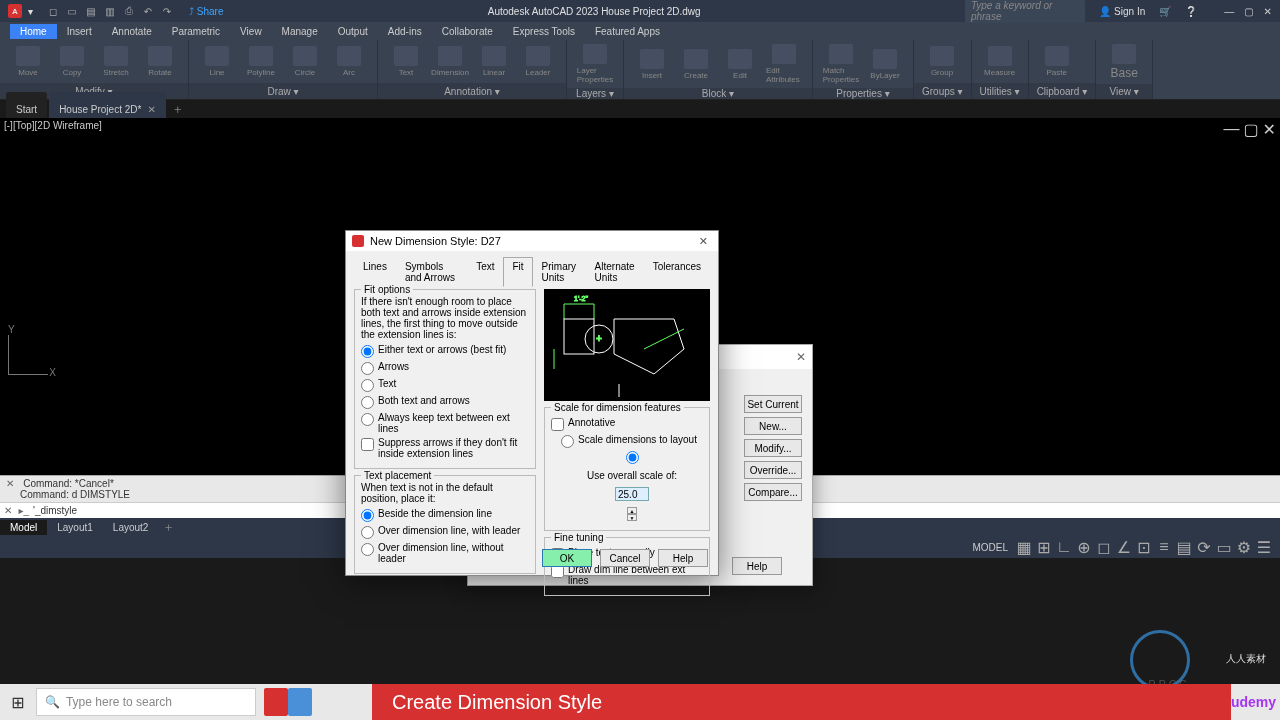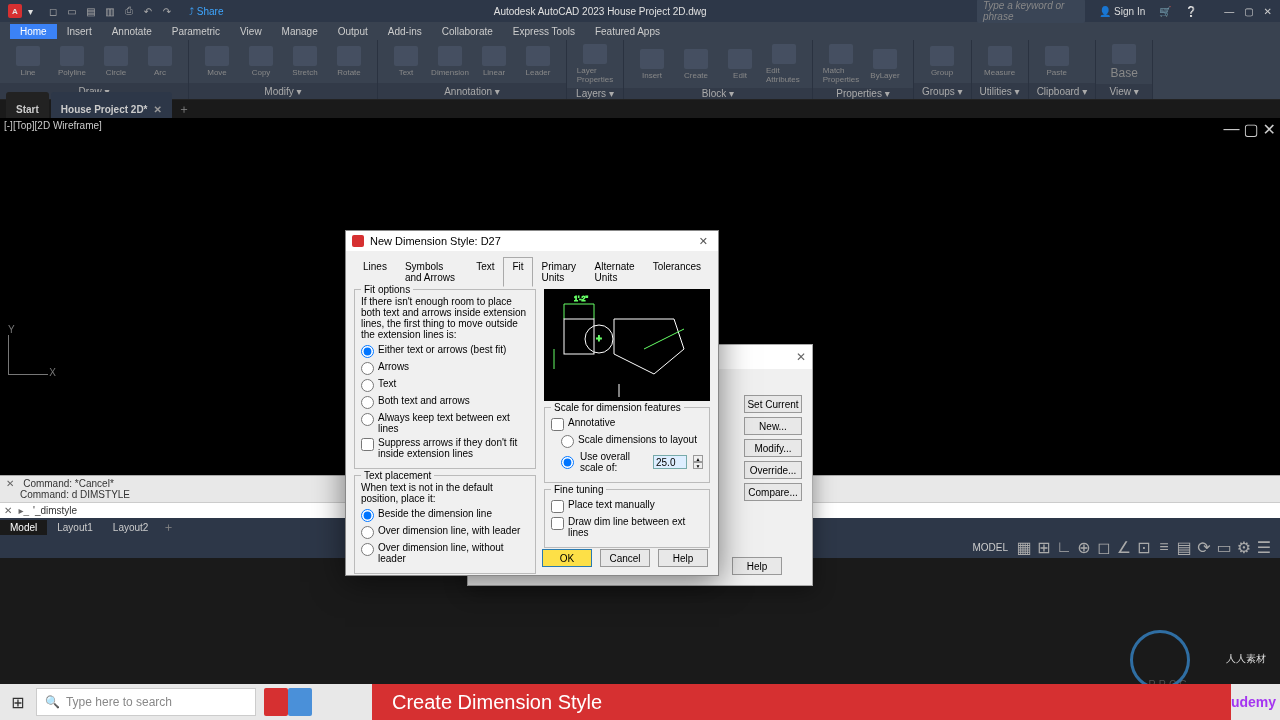--- a/index.html
+++ b/index.html
@@ -7,40 +7,40 @@
 
 
 .titlebar { height: 22px; background: #2d3748; display: flex; align-items: center; color: #e0e0e0; font-size: 10px; }
 .titlebar .left { display: flex; align-items: center; gap: 6px; padding-left: 8px; }
 .titlebar .logo { width: 14px; height: 14px; background: #d63031; border-radius: 2px; display: flex; align-items: center; justify-content: center; font-size: 8px; font-weight: bold; }
 .titlebar .qat { display: flex; gap: 3px; margin-left: 6px; }
 .titlebar .qat-btn { width: 16px; height: 16px; display: flex; align-items: center; justify-content: center; color: #aaa; }
 .titlebar .share { color: #3ea6ff; margin-left: 8px; }
 .titlebar .center { flex: 1; text-align: center; }
 .titlebar .right { display: flex; align-items: center; gap: 14px; padding-right: 8px; }
-.titlebar .search { background: #3a4556; padding: 1px 6px; border-radius: 2px; color: #888; font-style: italic; width: 108px; }
+.titlebar .search { background: #3a4556; padding: 1px 6px; border-radius: 2px; color: #888; font-style: italic; width: 120px; }
 .titlebar .signin { color: #ddd; }
 .titlebar .win-controls { display: flex; gap: 10px; margin-left: 12px; color: #ccc; }
 
 
 .menubar { height: 18px; background: #394250; display: flex; align-items: center; padding-left: 10px; gap: 0; }
 .menubar span { color: #ccc; font-size: 10px; padding: 2px 10px; cursor: pointer; }
 .menubar span.active { background: #3b82f6; color: #fff; }
 
 
 .ribbon { height: 60px; background: #394250; display: flex; border-bottom: 1px solid #222; }
 .ribbon-panel { height: 100%; border-right: 1px solid #2a3240; display: flex; flex-direction: column; }
 .ribbon-panel .body { flex: 1; display: flex; align-items: center; padding: 4px 10px; gap: 8px; color: #888; font-size: 9px; }
 .ribbon-panel .label { height: 16px; background: #323a48; color: #aaa; font-size: 10px; display: flex; align-items: center; justify-content: center; padding: 0 8px; }
 .ribbon-big { display: flex; flex-direction: column; align-items: center; gap: 2px; width: 36px; }
 .ribbon-icon { width: 24px; height: 20px; background: #4a5568; border-radius: 2px; opacity: 0.7; }
 
 
 .doc-tabs { height: 18px; background: #1a1a1a; display: flex; align-items: center; padding-left: 6px; }
-.doc-tab { height: 35px; padding: 2px 10px; background: #2d3748; color: #ccc; font-size: 10px; display: flex; align-items: center; gap: 6px; border-radius: 3px 3px 0 0; margin-right: 2px; font-weight: bold; }
+.doc-tab { height: 35px; padding: 2px 10px; background: #2d3748; color: #ccc; font-size: 10px; display: flex; align-items: center; gap: 6px; border-radius: 3px 3px 0 0; margin-right: 2px; }
 .doc-tab.inactive { background: #222; }
 .doc-tab .close { color: #999; font-size: 10px; }
 .doc-add { color: #888; margin-left: 4px; font-size: 12px; }
 
 
 .drawing { position: relative; background: #000; height: 357px; }
 .viewport-label { position: absolute; left: 4px; top: 2px; color: #ccc; font-size: 10px; }
 .viewport-controls { position: absolute; right: 4px; top: 2px; display: flex; gap: 4px; color: #ccc; }
 .ucs { position: absolute; left: 8px; bottom: 100px; color: #777; font-size: 10px; }
 .ucs .y { display: block; }
@@ -65,27 +65,27 @@
 .dlg-tab.active { background: #f0f0f0; border: 1px solid #aaa; border-bottom-color: #f0f0f0; position: relative; z-index: 2; }
 .dlg-body { display: flex; padding: 2px 8px 8px 8px; gap: 8px; }
 .dlg-left { width: 186px; }
 .dlg-right { flex: 1; }
 .groupbox { border: 1px solid #bbb; padding: 6px; margin-bottom: 6px; font-size: 10px; position: relative; }
 .groupbox .gb-title { position: absolute; top: -6px; left: 6px; background: #f0f0f0; padding: 0 3px; font-size: 10px; text-align: center; }
 .radio-row, .check-row { display: flex; align-items: flex-start; gap: 4px; margin: 3px 0; font-size: 10px; }
 .radio-row input, .check-row input { margin-top: 1px; }
 .preview { width: 166px; height: 112px; background: #000; margin-bottom: 6px; position: relative; }
 .preview svg { width: 100%; height: 100%; }
-.spinner-row { display: flex; align-items: center; gap: 6px; margin: 3px 0; font-size: 10px; }
+.spinner-row { display: flex; align-items: center; gap: 6px; margin: 3px 0; font-size: 10px; flex-direction: column; }
 .spinner-row input[type="text"] { width: 34px; height: 14px; font-size: 10px; border: 1px solid #7aa; background: #def; color: #000; padding: 0 2px; }
 .spinner-btns { display: flex; flex-direction: column; }
 .spinner-btns button { width: 10px; height: 7px; font-size: 5px; padding: 0; border: 1px solid #999; background: #eee; line-height: 4px; }
 .dlg-buttons { position: absolute; bottom: 8px; right: 10px; display: flex; gap: 8px; }
 .dlg-buttons button { width: 50px; height: 18px; font-size: 10px; border: 1px solid #999; background: #e8e8e8; }
-.dlg-buttons button.primary { border: 1px solid #2a7ab0; background: #fde047; }
+.dlg-buttons button.primary { border: 1px solid #2a7ab0; background: #86efac; }
 
 
 .cmdline { background: #e8e8e8; font-family: Consolas, monospace; font-size: 10px; color: #333; }
 .cmdline .history { padding: 2px 6px; border-top: 1px solid #aaa; }
 .cmdline .input-row { display: flex; align-items: center; background: #fff; padding: 2px 4px; border-top: 1px solid #ccc; }
 .cmdline .input-row .prompt { margin-right: 4px; color: #666; }
 .cmdline .close-x { color: #666; margin-right: 6px; }
 
 
 .layout-tabs { height: 18px; background: #2d3748; display: flex; align-items: center; }
@@ -153,57 +153,57 @@
     <span>Collaborate</span>
     <span>Express Tools</span>
     <span>Featured Apps</span>
   </div>
 
 <div class="ribbon" id="ribbon">
     <div class="ribbon-panel">
       <div class="body">
         <div class="ribbon-big">
           <div class="ribbon-icon"></div>
+          <span style="font-size: 8px;">Move</span>
+        </div>
+        <div class="ribbon-big">
+          <div class="ribbon-icon"></div>
+          <span style="font-size: 8px;">Copy</span>
+        </div>
+        <div class="ribbon-big">
+          <div class="ribbon-icon"></div>
+          <span style="font-size: 8px;">Stretch</span>
+        </div>
+        <div class="ribbon-big">
+          <div class="ribbon-icon"></div>
+          <span style="font-size: 8px;">Rotate</span>
+        </div>
+      </div>
+      <div class="label">Modify ▾</div>
+    </div>
+    <div class="ribbon-panel">
+      <div class="body">
+        <div class="ribbon-big">
+          <div class="ribbon-icon"></div>
           <span style="font-size: 8px;">Line</span>
         </div>
         <div class="ribbon-big">
           <div class="ribbon-icon"></div>
           <span style="font-size: 8px;">Polyline</span>
         </div>
         <div class="ribbon-big">
           <div class="ribbon-icon"></div>
           <span style="font-size: 8px;">Circle</span>
         </div>
         <div class="ribbon-big">
           <div class="ribbon-icon"></div>
           <span style="font-size: 8px;">Arc</span>
         </div>
       </div>
       <div class="label">Draw ▾</div>
-    </div>
-    <div class="ribbon-panel">
-      <div class="body">
-        <div class="ribbon-big">
-          <div class="ribbon-icon"></div>
-          <span style="font-size: 8px;">Move</span>
-        </div>
-        <div class="ribbon-big">
-          <div class="ribbon-icon"></div>
-          <span style="font-size: 8px;">Copy</span>
-        </div>
-        <div class="ribbon-big">
-          <div class="ribbon-icon"></div>
-          <span style="font-size: 8px;">Stretch</span>
-        </div>
-        <div class="ribbon-big">
-          <div class="ribbon-icon"></div>
-          <span style="font-size: 8px;">Rotate</span>
-        </div>
-      </div>
-      <div class="label">Modify ▾</div>
     </div>
     <div class="ribbon-panel">
       <div class="body">
         <div class="ribbon-big">
           <div class="ribbon-icon"></div>
           <span style="font-size: 8px;">Text</span>
         </div>
         <div class="ribbon-big">
           <div class="ribbon-icon"></div>
           <span style="font-size: 8px;">Dimension</span>

